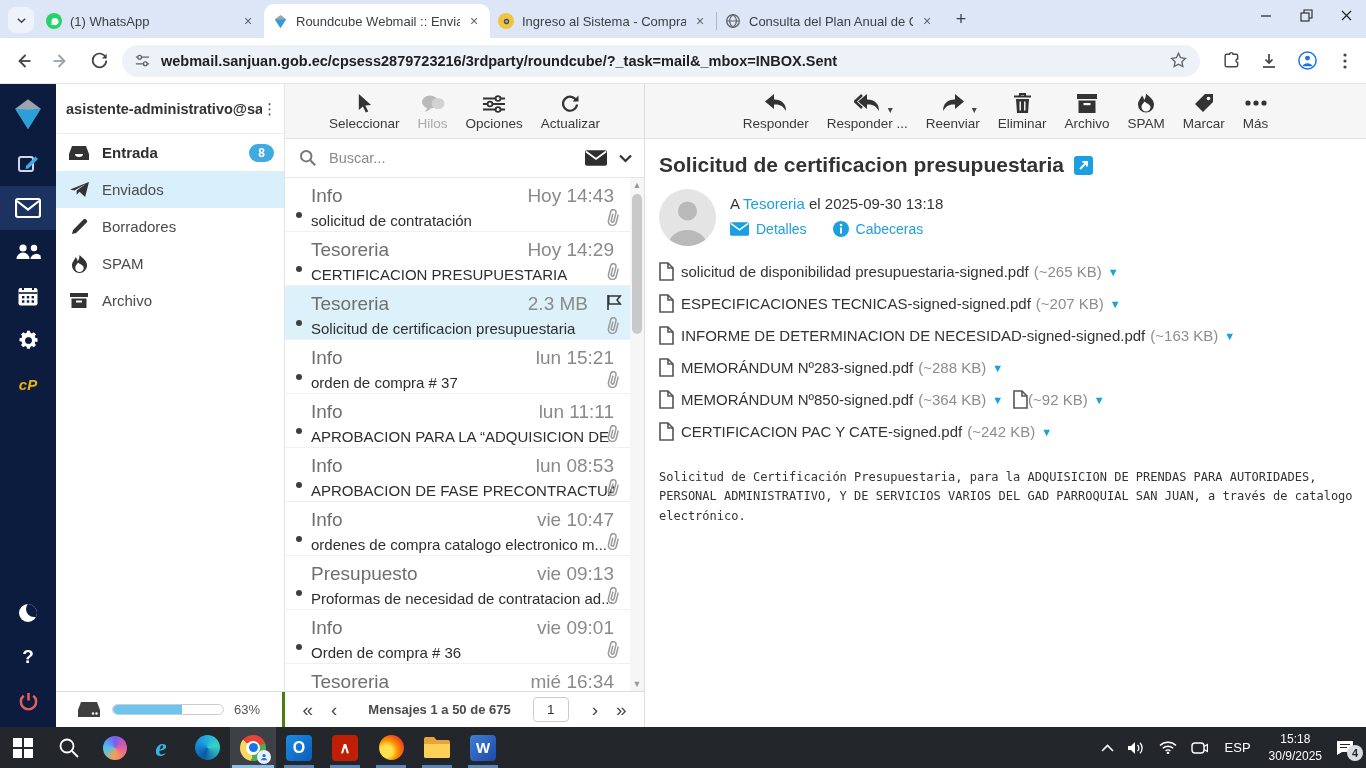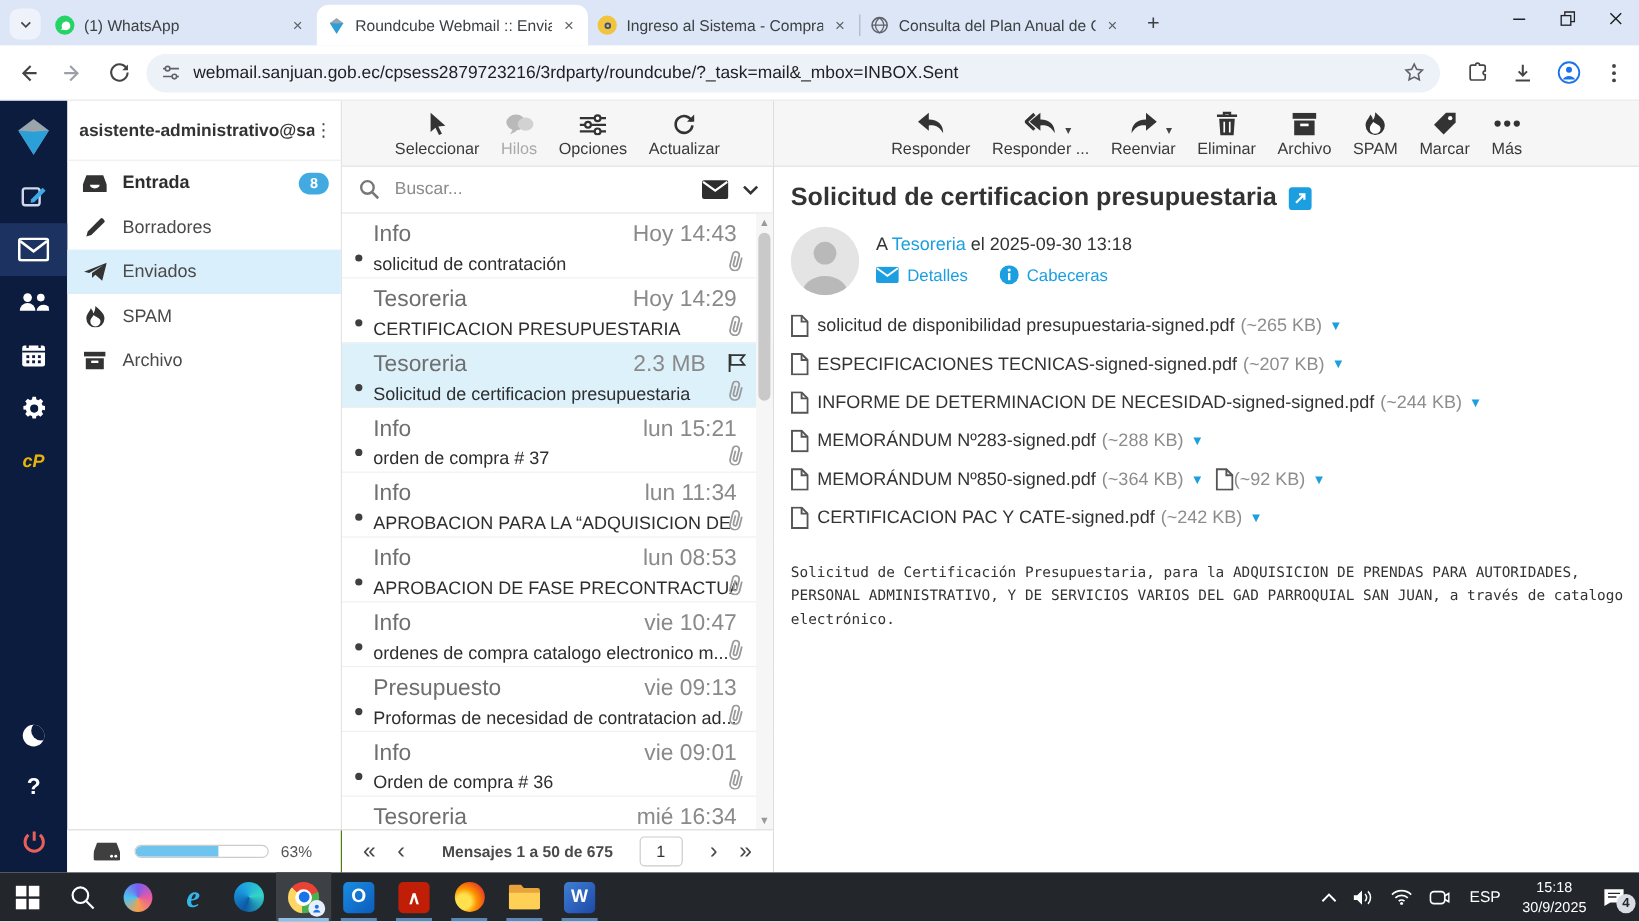--- a/index.html
+++ b/index.html
@@ -15,21 +15,21 @@
   .tab .favicon { width:16px; height:16px; flex:0 0 16px; margin-right:8px; border-radius:50%; display:flex; align-items:center; justify-content:center; }
   .tab .t-title { flex:1; white-space:nowrap; overflow:hidden; }
   .tab .t-close { width:16px; height:16px; margin-left:6px; color:#5f6368; font-size:14px; line-height:16px; text-align:center; }
   .tab-sep { width:1px; height:18px; background:#aab6ca; margin-bottom:8px; }
   .newtab-btn { width:24px; height:24px; margin:0 0 6px 6px; color:#3c4043; font-size:18px; text-align:center; line-height:22px; }
   .wincontrols { margin-left:auto; display:flex; align-self:flex-start; }
   .winbtn { width:40px; height:30px; display:flex; align-items:center; justify-content:center; color:#202124; }
 
   .navbar { position:absolute; top:38px; left:0; right:0; height:46px; background:#fff; display:flex; align-items:center; border-bottom:1px solid #e2e5ea; }
   .navico { width:30px; height:30px; display:flex; align-items:center; justify-content:center; margin-left:8px; color:#5f6368; }
-  .omnibox { flex:1; height:32px; margin:0 8px 0 8px; background:#edf1f8; border-radius:16px; display:flex; align-items:center; padding:0 12px; }
+  .omnibox { flex:1; height:32px; margin:0 8px 0 8px; background:#edf1f8; border-radius:16px; display:flex; align-items:center; padding:0 12px;font-weight:bold; }
   .omnibox .url { flex:1; font-size:14.5px; color:#202124; white-space:nowrap; overflow:hidden; margin-left:10px; }
   .right-icons { display:flex; align-items:center; margin-right:6px; }
 
   
   .app { position:absolute; top:84px; left:0; right:0; bottom:41px; display:flex; background:#fff; }
   .rail { width:56px; background:#0c1c3e; display:flex; flex-direction:column; align-items:center; flex:0 0 56px; }
   .rail-item { width:56px; height:44px; display:flex; align-items:center; justify-content:center; color:#e8ecf4; }
   .rail-item.active { background:#1c3261; }
   .rail-logo { margin:8px 0 6px; }
   .cp-label { color:#eab308; font-weight:bold; font-style:italic; font-size:15px; }
@@ -67,21 +67,21 @@
   .mline2 { display:flex; align-items:center; margin-top:5px; }
   .statusdot { width:6px; height:6px; border-radius:50%; background:#3f3f3f; position:absolute; left:11px; top:34px; }
   .msubject { flex:1; font-size:15px; color:#2e2e2e; white-space:nowrap; overflow:hidden; }
   .clip { position:absolute; right:24px; top:31px; color:#9a9a9a; }
   .rowflag { position:absolute; right:22px; top:8px; color:#333; }
   .vscroll { position:absolute; top:0; right:0; width:14px; bottom:0; background:#f6f6f6; }
   .vthumb { position:absolute; top:16px; left:2px; width:10px; height:140px; background:#c9c9c9; border-radius:5px; }
   .varrow { position:absolute; left:0; width:14px; height:14px; color:#9a9a9a; font-size:9px; text-align:center; line-height:14px; }
 
   .mailfooter { height:36px; border-top:1px solid #ddd; display:flex; align-items:center; background:#fff; }
-  .quota-zone { width:229px; flex:0 0 229px; display:flex; align-items:center; padding-left:22px; border-right:1px solid #4d7c0f; height:100%; }
+  .quota-zone { width:229px; flex:0 0 229px; display:flex; align-items:center; padding-left:22px; border-right:3px solid #4d7c0f; height:100%; }
   .qbar { width:112px; height:11px; border:1px solid #ccc; border-radius:6px; margin-left:12px; overflow:hidden; background:#fff; }
   .qfill { height:100%; width:63%; background:#6ec3ef; border-radius:6px 0 0 6px; }
   .qpct { font-size:13px; color:#555; margin-left:10px; }
   .pager { flex:1; display:flex; align-items:center; justify-content:center; color:#4a4a4a; }
   .pnav { font-size:19px; color:#4a4a4a; margin:0 9px; line-height:1; }
   .prange { font-size:13px; font-weight:bold; color:#4a4a4a; margin:0 22px; }
   .pagebox { width:36px; height:25px; border:1px solid #ccc; border-radius:4px; text-align:center; font-size:13.5px; color:#333; margin-right:14px; font-family:"Liberation Sans",sans-serif; }
 
   .reading { flex:1; display:flex; flex-direction:column; overflow:hidden; }
   .read-toolband { height:55px; background:#f6f6f6; border-bottom:1px solid #e3e3e3; display:flex; align-items:center; justify-content:center; }
@@ -330,35 +330,35 @@
           </div>
           <div class="folder bold">
             <span class="fico">
                 <svg width="20" height="16" viewBox="0 0 20 16">
                   <path d="M3 1h14l3 8v6H0V9z M0 9h6c0 1.8 1.4 3 4 3s4-1.2 4-3h6" fill="#333" fill-rule="evenodd"></path>
                 </svg>
               </span>
             <span>Entrada</span>
             <span class="badge">8</span>
           </div>
+          <div class="folder selected">
+            <span class="fico">
+                <svg width="19" height="17" viewBox="0 0 20 18">
+                  <path d="M0 9L20 1l-4 16-6-5.5-3 3v-4.5L17 3 4.5 10z" fill="#333"></path>
+                </svg>
+              </span>
+            <span>Enviados</span>
+          </div>
           <div class="folder">
             <span class="fico">
                 <svg width="17" height="17" viewBox="0 0 18 18">
                   <path d="M1 17l1.2-4.4L13.4 1.4a1.6 1.6 0 0 1 2.3 0l1 1a1.6 1.6 0 0 1 0 2.3L5.4 15.8z" fill="#333"></path>
                 </svg>
               </span>
             <span>Borradores</span>
-          </div>
-          <div class="folder selected">
-            <span class="fico">
-                <svg width="19" height="17" viewBox="0 0 20 18">
-                  <path d="M0 9L20 1l-4 16-6-5.5-3 3v-4.5L17 3 4.5 10z" fill="#333"></path>
-                </svg>
-              </span>
-            <span>Enviados</span>
           </div>
           <div class="folder">
             <span class="fico">
                 <svg width="17" height="18" viewBox="0 0 18 19">
                   <path d="M9 0c3 3 8 6 8 11a8 8 0 0 1-16 0C1 7 4 5 5 2c1 1.5 2 2.5 2 4.5C8.5 5 9 2.5 9 0z" fill="#333"></path>
                   <path d="M9 18a4.5 4.5 0 0 1-4.5-4.5c0-2.5 2-3.5 3-5.5.8 1.5 6 2.6 6 5.5A4.5 4.5 0 0 1 9 18z" fill="#fff"></path>
                 </svg>
               </span>
             <span>SPAM</span>
           </div>
@@ -499,21 +499,21 @@
               <span class="clip">
                   <svg width="14" height="17" viewBox="0 0 14 17">
                     <path d="M11.5 4.5v8a4 4 0 0 1-8 0v-9a2.7 2.7 0 0 1 5.4 0v8.2a1.4 1.4 0 0 1-2.8 0v-7" fill="none" stroke="#9a9a9a" stroke-width="1.5" transform="rotate(14 7 8)"></path>
                   </svg>
                 </span>
             </div>
 
             <div class="mrow">
               <div class="mline1">
                   <span class="msender">Info</span>
-                  <span class="mmeta">lun 11:34</span>
+                  <span class="mmeta">lun 11:11</span>
                 </div>
               <span class="statusdot"></span>
               <div class="mline2">
                   <span class="msubject">APROBACION PARA LA “ADQUISICION DE B...</span>
                 </div>
               <span class="clip">
                   <svg width="14" height="17" viewBox="0 0 14 17">
                     <path d="M11.5 4.5v8a4 4 0 0 1-8 0v-9a2.7 2.7 0 0 1 5.4 0v8.2a1.4 1.4 0 0 1-2.8 0v-7" fill="none" stroke="#9a9a9a" stroke-width="1.5" transform="rotate(14 7 8)"></path>
                   </svg>
                 </span>
@@ -766,21 +766,21 @@
             <span class="aname">ESPECIFICACIONES TECNICAS-signed-signed.pdf</span>
             <span class="asize">(~207 KB)</span>
             <span class="acaret">▼</span>
           </span>
           <span class="att">
             <svg width="15" height="19" viewBox="0 0 15 19">
                 <path d="M1 1h8l5 5v12H1z" fill="none" stroke="#555" stroke-width="1.6"></path>
                 <path d="M9 1v5h5" fill="none" stroke="#555" stroke-width="1.6"></path>
               </svg>
             <span class="aname">INFORME DE DETERMINACION DE NECESIDAD-signed-signed.pdf</span>
-            <span class="asize">(~244 KB)</span>
+            <span class="asize">(~163 KB)</span>
             <span class="acaret">▼</span>
           </span>
           <span class="att">
             <svg width="15" height="19" viewBox="0 0 15 19">
                 <path d="M1 1h8l5 5v12H1z" fill="none" stroke="#555" stroke-width="1.6"></path>
                 <path d="M9 1v5h5" fill="none" stroke="#555" stroke-width="1.6"></path>
               </svg>
             <span class="aname">MEMORÁNDUM Nº283-signed.pdf</span>
             <span class="asize">(~288 KB)</span>
             <span class="acaret">▼</span>

